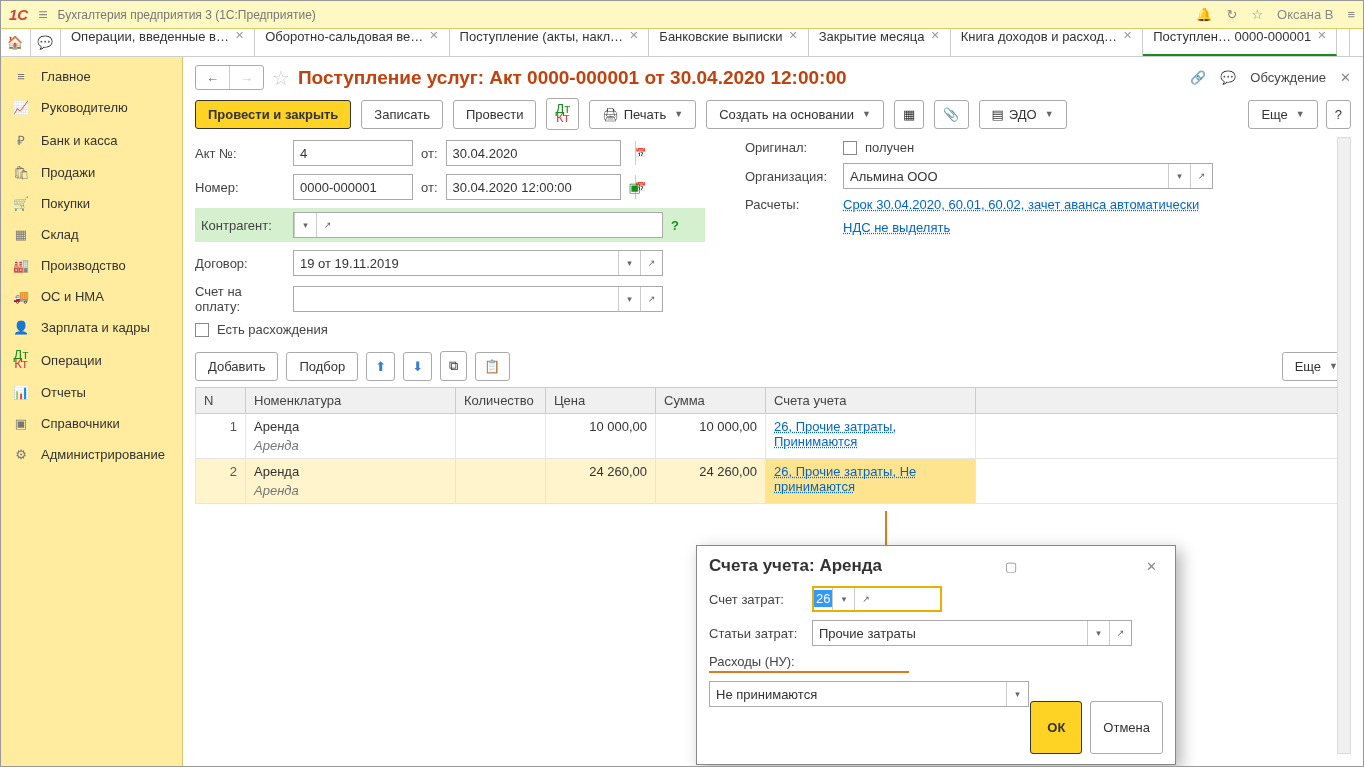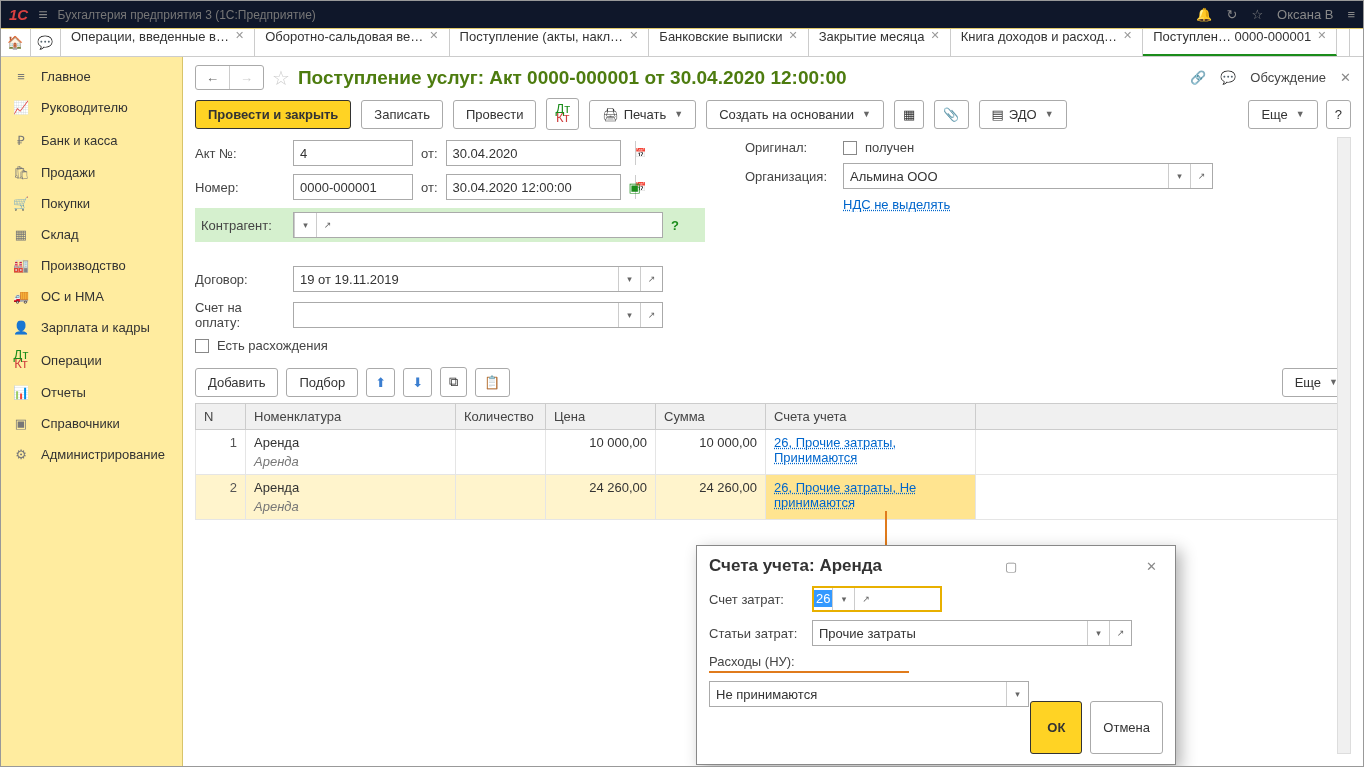--- a/index.html
+++ b/index.html
@@ -1,38 +1,38 @@
 <!DOCTYPE html>
 <html><head>
 <meta charset="utf-8">
 <style>
 *{box-sizing:border-box;margin:0;padding:0;font-family:Arial,sans-serif;font-size:13px;color:#333}
 body{background:#fff;width:1364px;height:767px;overflow:hidden;border:1px solid #999;position:relative}
-.titlebar{height:28px;background:#0f172a;display:flex;align-items:center;padding:0 8px;gap:10px;border-bottom:1px solid #e0c96a}
+.titlebar{height:28px;background:#fef9c3;display:flex;align-items:center;padding:0 8px;gap:10px;border-bottom:1px solid #e0c96a}
 .logo1c{color:#d94040;font-weight:bold;font-size:15px;font-style:italic}
 .burger{font-size:16px;color:#888}
 .titlebar .apptitle{color:#777;font-size:12px}
 .titlebar-right{margin-left:auto;display:flex;gap:14px;align-items:center}
 .titlebar-right span{color:#888;cursor:pointer}
 .tabs{height:28px;background:#fff;display:flex;align-items:stretch;border-bottom:1px solid #ccc}
 .tab-home,.tab-msg{width:30px;display:flex;align-items:center;justify-content:center;border-right:1px solid #ccc;color:#666}
 .tab{display:flex;align-items:flex-start;padding:0 10px;border-right:1px solid #ccc;gap:6px;max-width:200px}
 .tab.active{border-bottom:2px solid #1a8c1a;background:#fff}
 .tab .x{color:#999;font-size:11px}
 .main{display:flex;height:calc(100% - 56px)}
 .sidebar{width:182px;background:#ffec9f;border-right:1px solid #d8c46a;padding-top:4px}
 .side-item{display:flex;align-items:center;gap:12px;padding:8px 12px;color:#444;cursor:pointer}
 .side-item .ico{width:16px;text-align:center;color:#777}
 .content{flex:1;padding:8px 12px;position:relative;overflow:hidden}
 .header-row{display:flex;align-items:center;gap:8px;margin-bottom:8px}
 .nav-arrows{border:1px solid #aaa;border-radius:3px;display:flex}
 .nav-arrows span{padding:4px 10px;color:#666}
 .nav-arrows span+span{border-left:1px solid #ccc}
 .star{color:#ccc;font-size:20px}
-.doc-title{font-size:19px;font-weight:bold;color:#4d7c0f}
+.doc-title{font-size:19px;font-weight:bold;color:#c2410c}
 .header-right{margin-left:auto;display:flex;gap:14px;align-items:center}
 .link-ico{color:#888}
 .discuss{color:#444}
 .toolbar{display:flex;gap:10px;margin-bottom:10px;flex-wrap:wrap;align-items:center}
 .btn{border:1px solid #aaa;border-radius:3px;padding:6px 12px;background:#fff;cursor:pointer;display:inline-flex;align-items:center;gap:5px}
 .btn.primary{background:#ffd324;border-color:#333;font-weight:bold}
 .btn .dd{font-size:9px;color:#666;margin-left:3px}
 .btn.icon-only{padding:6px 8px}
 .toolbar-right{margin-left:auto;display:flex;gap:8px}
 .form-row{display:flex;align-items:center;gap:8px;margin-bottom:8px}
@@ -254,21 +254,21 @@
           <span style="color:#1a8c1a">▣</span>
         </div>
         <div class="highlight-row">
           <span class="lbl" style="width:84px">Контрагент:</span>
           <div class="input-wrap" style="width:370px;background:#fff">
               <span class="ib">▾</span>
               <span class="ib">↗</span>
             </div>
           <span style="color:#1a8c1a;font-weight:bold">?</span>
         </div>
-        <div class="form-row" style="margin-top:24px">
+        <div class="form-row" style="margin-top:8px">
           <span class="lbl" style="width:90px">Договор:</span>
           <div class="input-wrap" style="width:370px">
               <input value="19 от 19.11.2019" style="">
               <span class="ib">▾</span>
               <span class="ib">↗</span>
             </div>
         </div>
         <div class="form-row">
           <span class="lbl" style="width:90px">Счет на оплату:</span>
           <div class="input-wrap" style="width:370px">
@@ -288,20 +288,24 @@
           <span class="chk"></span>
           <span class="lbl">получен</span>
         </div>
         <div class="form-row">
           <span class="lbl">Организация:</span>
           <div class="input-wrap" style="width:370px">
               <input value="Альмина ООО" style="">
               <span class="ib">▾</span>
               <span class="ib">↗</span>
             </div>
+        </div>
+        <div class="form-row">
+          <span class="lbl">Расчеты:</span>
+          <span class="link">Срок 30.04.2020, 60.01, 60.02, зачет аванса автоматически</span>
         </div>
         <div class="form-row">
           <span class="lbl"></span>
           <span class="link">НДС не выделять</span>
         </div>
       </div>
     </div>
 
     <div class="table-toolbar">
       <button class="btn">Добавить</button>

